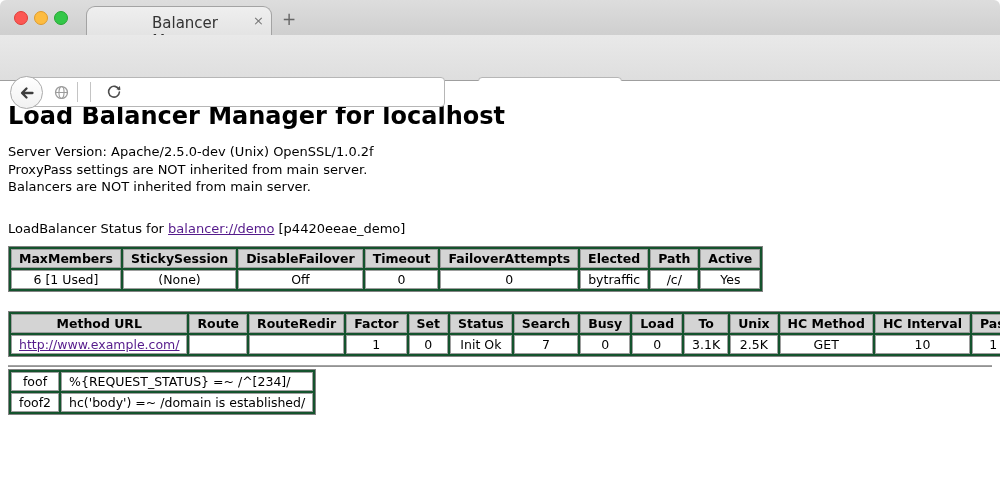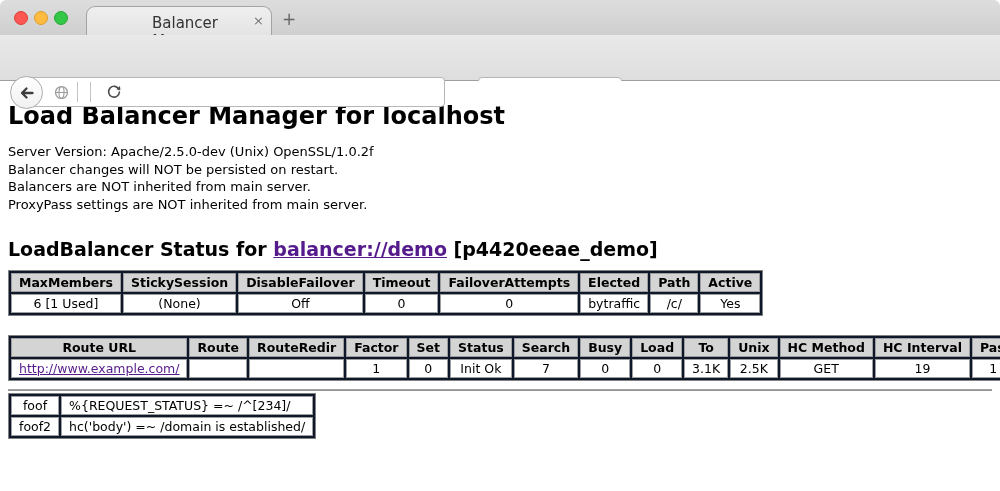--- a/index.html
+++ b/index.html
@@ -42,24 +42,24 @@
   .iconrow{position:absolute;right:5px;top:40px;height:32px;display:flex;align-items:center;gap:9px;}
   .ic{width:20px;height:20px;display:flex;align-items:center;justify-content:center;flex:none;}
   .star{font-size:19px;color:#4c4c4c;line-height:1;}
   .caret{font-size:10px;color:#555;}
   .tsep{width:1px;height:20px;background:#b9b9b9;flex:none;}
   
   .content{position:absolute;top:81px;left:0;right:0;bottom:0;background:#fff;
            padding:0 8px;color:#000;}
   h1{font-size:24px;margin:21px 0 13px 0;letter-spacing:0;}
   .info{font-size:13px;line-height:17.5px;}
-  .status-h{font-size:19px;font-weight:bold;margin:25px 0 10px 0;}
+  .status-h{font-size:13px;font-weight:normal;margin:25px 0 10px 0;}
   a.plink{color:#551a8b;text-decoration:underline;}
   table{border-collapse:separate;border-spacing:2px;border:1px solid #828282;
-        font-size:12.5px;background:#0f172a;margin-top:9px;}
+        font-size:12.5px;background:#14532d;margin-top:9px;}
   th,td{border:1px solid #9e9e9e;padding:1px 7px;text-align:center;white-space:nowrap;}
   th{background:#d4d4d4;font-weight:bold;}
   td{background:#fff;text-align:center;}
   td.lft{text-align:right;}
   .worker-tbl{margin-top:19px;}
   .health-tbl{margin-top:2px;}
   .health-tbl td.expr{text-align:left;}
   hr{border:none;height:2px;background:linear-gradient(#adadad,#8a8a8a);margin:8px 0 2px 0;}
   svg{display:block;}
 </style>
@@ -203,23 +203,22 @@
       </span>
     </div>
   </div>
 
   <div class="content">
 
     <h1>Load Balancer Manager for localhost</h1>
 
     <div class="info">
       <div>Server Version: Apache/2.5.0-dev (Unix) OpenSSL/1.0.2f</div>
-      <div>Balancer changes will NOT be persisted on restart.</div>
+      <div>ProxyPass settings are NOT inherited from main server.</div>
       <div>Balancers are NOT inherited from main server.</div>
-      <div>ProxyPass settings are NOT inherited from main server.</div>
     </div>
 
     <div class="status-h">
       <span>LoadBalancer Status for</span>
       <a class="plink" href="#">balancer://demo</a>
       <span>[p4420eeae_demo]</span>
     </div>
 
     <table>
       <tbody>
@@ -242,21 +241,21 @@
         <td>bytraffic</td>
         <td>/c/</td>
         <td>Yes</td>
       </tr>
     </tbody>
       </table>
 
     <table class="worker-tbl">
       <tbody>
           <tr>
-        <th style="width:152px">Route URL</th>
+        <th style="width:152px">Method URL</th>
         <th>Route</th>
         <th>RouteRedir</th>
         <th>Factor</th>
         <th>Set</th>
         <th>Status</th>
         <th>Search</th>
         <th>Busy</th>
         <th>Load</th>
         <th>To</th>
         <th>Unix</th>
@@ -271,21 +270,21 @@
         <td></td>
         <td>1</td>
         <td>0</td>
         <td>Init Ok</td>
         <td>7</td>
         <td>0</td>
         <td>0</td>
         <td>3.1K</td>
         <td>2.5K</td>
         <td>GET</td>
-        <td>19</td>
+        <td>10</td>
         <td>1 (0)</td>
 
       </tr>
     </tbody>
       </table>
 
     <hr>
 
     <table class="health-tbl">
       <tbody>

